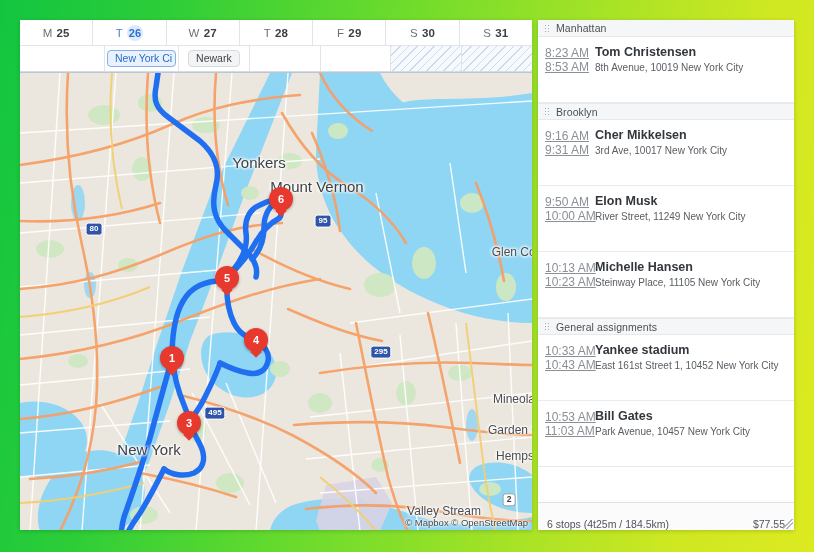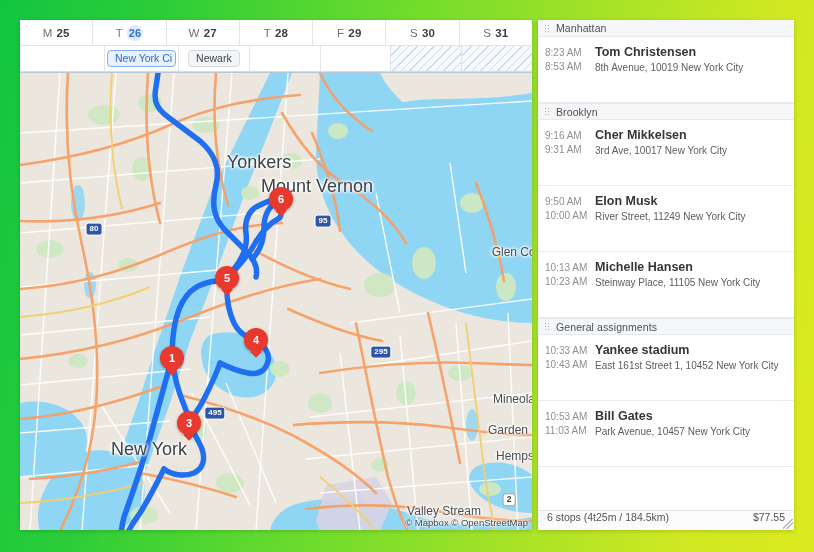--- a/index.html
+++ b/index.html
@@ -157,21 +157,21 @@
 
   .map-label {
     position: absolute;
     font-size: 12px;
     color: #4a4d52;
     text-shadow: 0 0 3px #fff, 0 0 4px #fff, 1px 0 3px #fff, -1px 0 3px #fff;
     white-space: nowrap;
     transform: translate(-50%, -50%);
     pointer-events: none;
   }
-  .map-label.big { font-size: 18px; color: #3e4145; }
+  .map-label.big { font-size: 15px; color: #3e4145; }
 
   .shield {
     position: absolute;
     transform: translate(-50%,-50%);
     background: #2f55a8;
     color: #fff;
     font-size: 8px;
     font-weight: 700;
     border-radius: 3px;
     padding: 1px 3px;
@@ -238,24 +238,25 @@
     padding: 8px 7px 9px 7px;
     border-bottom: 1px solid #e9ebee;
     min-height: 66px;
   }
   .stop-times {
     width: 46px;
     flex: 0 0 46px;
     padding-top: 1px;
   }
   .stop-times div {
-    font-size: 10px;
+    font-size: 12px;
     color: #8a9096;
     line-height: 14px;
     white-space: nowrap;
+    text-decoration: underline;
   }
   .stop-body {
     flex: 1 1 auto;
     padding-left: 4px;
     min-width: 0;
   }
   .stop-name {
     font-size: 12.5px;
     font-weight: 700;
     color: #33373b;
@@ -266,23 +267,23 @@
   .stop-addr {
     font-size: 10px;
     color: #595e63;
     line-height: 15px;
     white-space: nowrap;
     overflow: hidden;
   }
 
   .summary-bar {
     flex: 0 0 auto;
-    height: 20px;
-    display: flex;
-    align-items: flex-start;
+    height: 28px;
+    display: flex;
+    align-items: flex-end;
     justify-content: space-between;
     padding: 0 9px;
     border-top: 1px solid #dfe2e6;
     background: #fbfbfc;
     position: relative;
   }
   .summary-left { font-size: 10.5px; color: #50555a; }
   .summary-right { font-size: 10.5px; color: #50555a; }
 
   .resize-grip {

